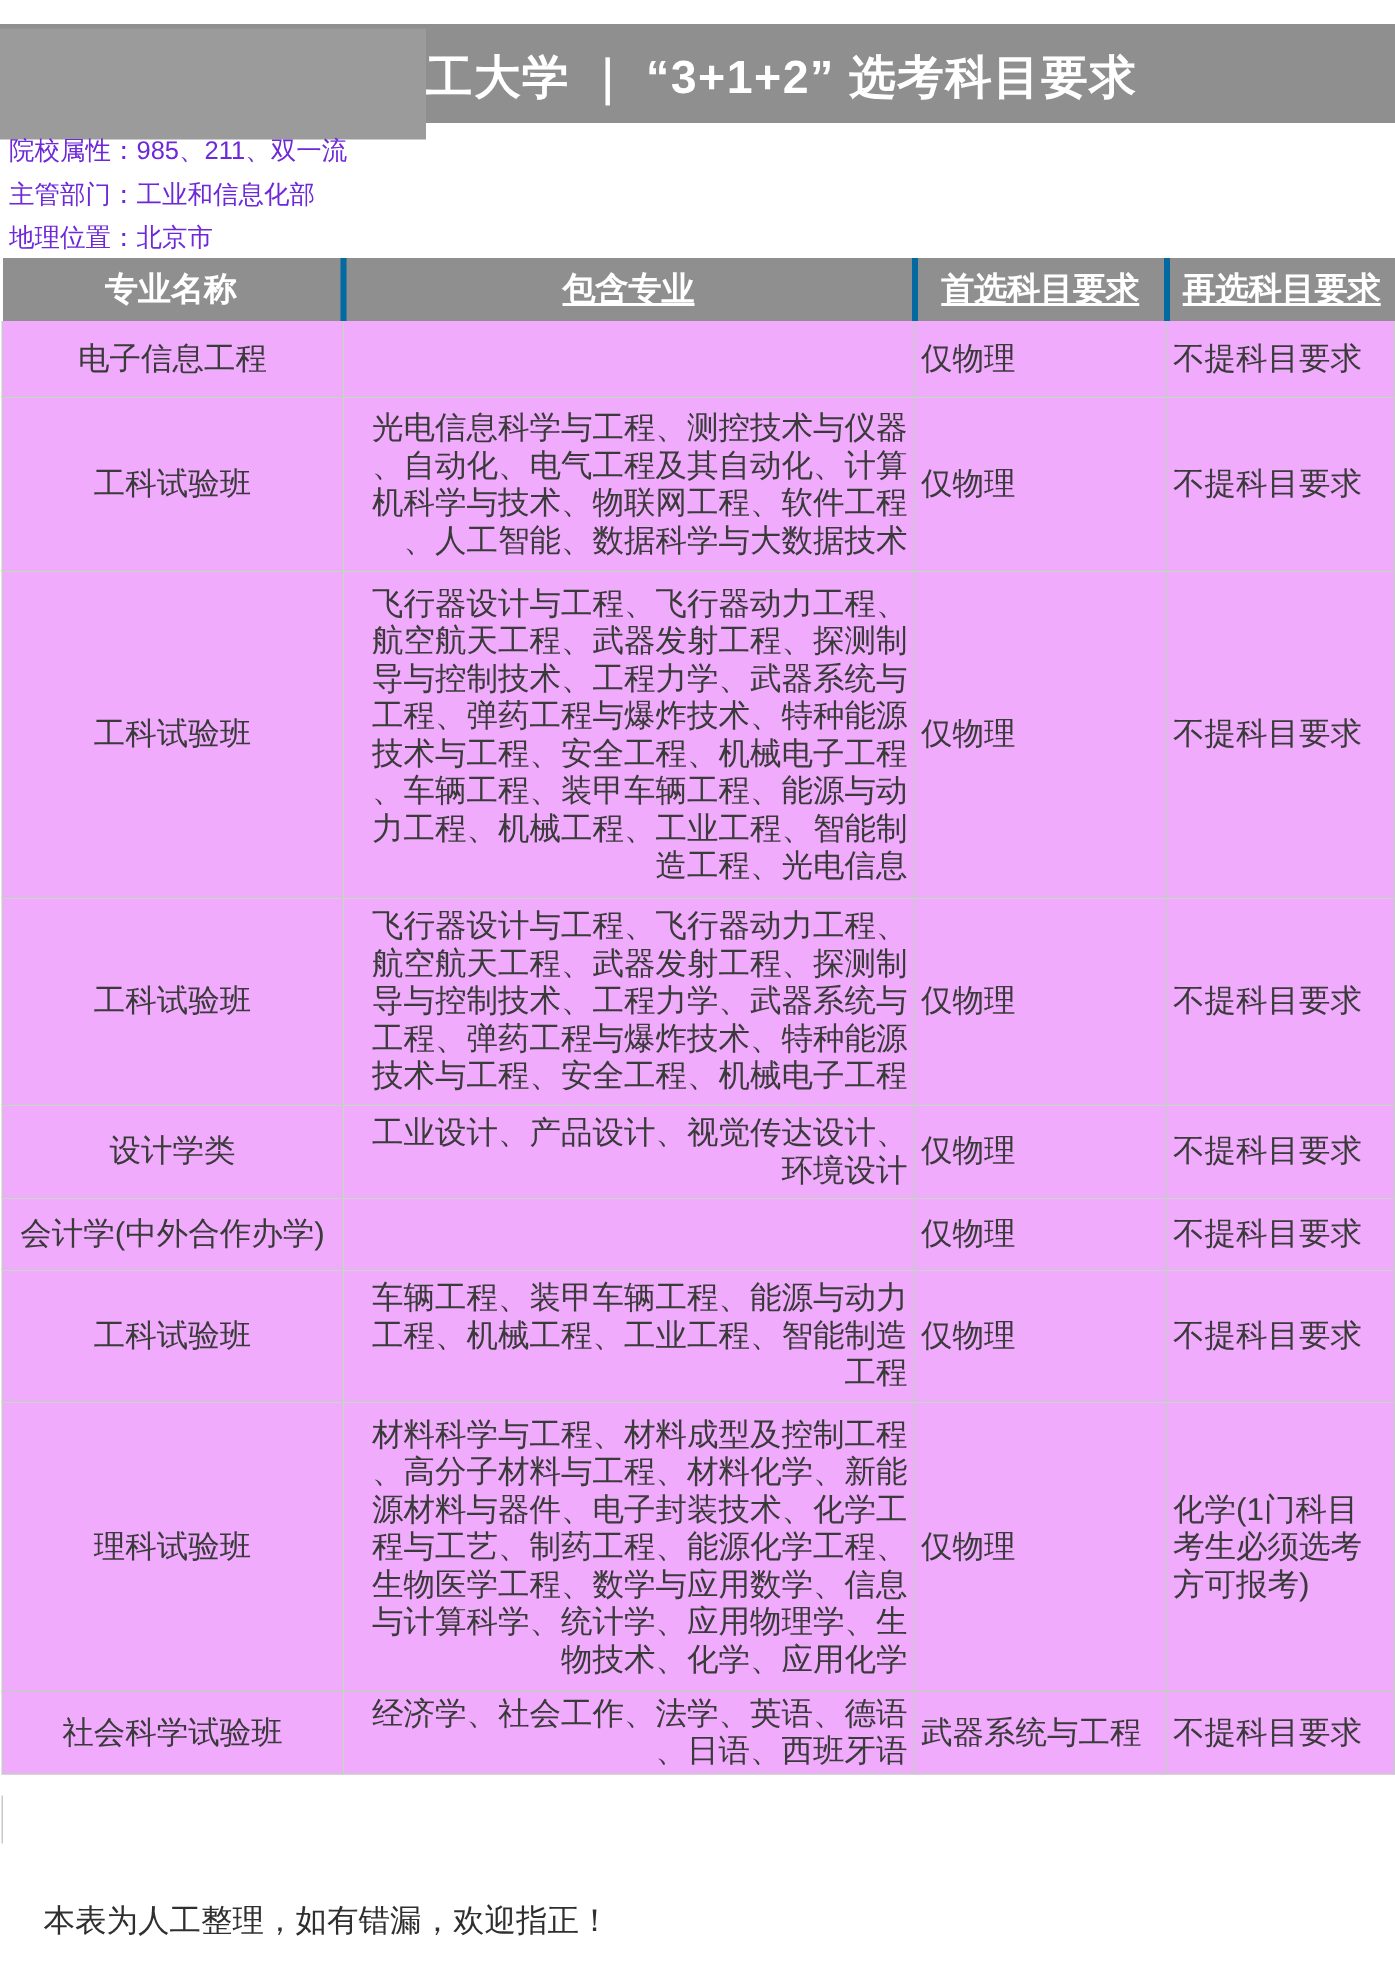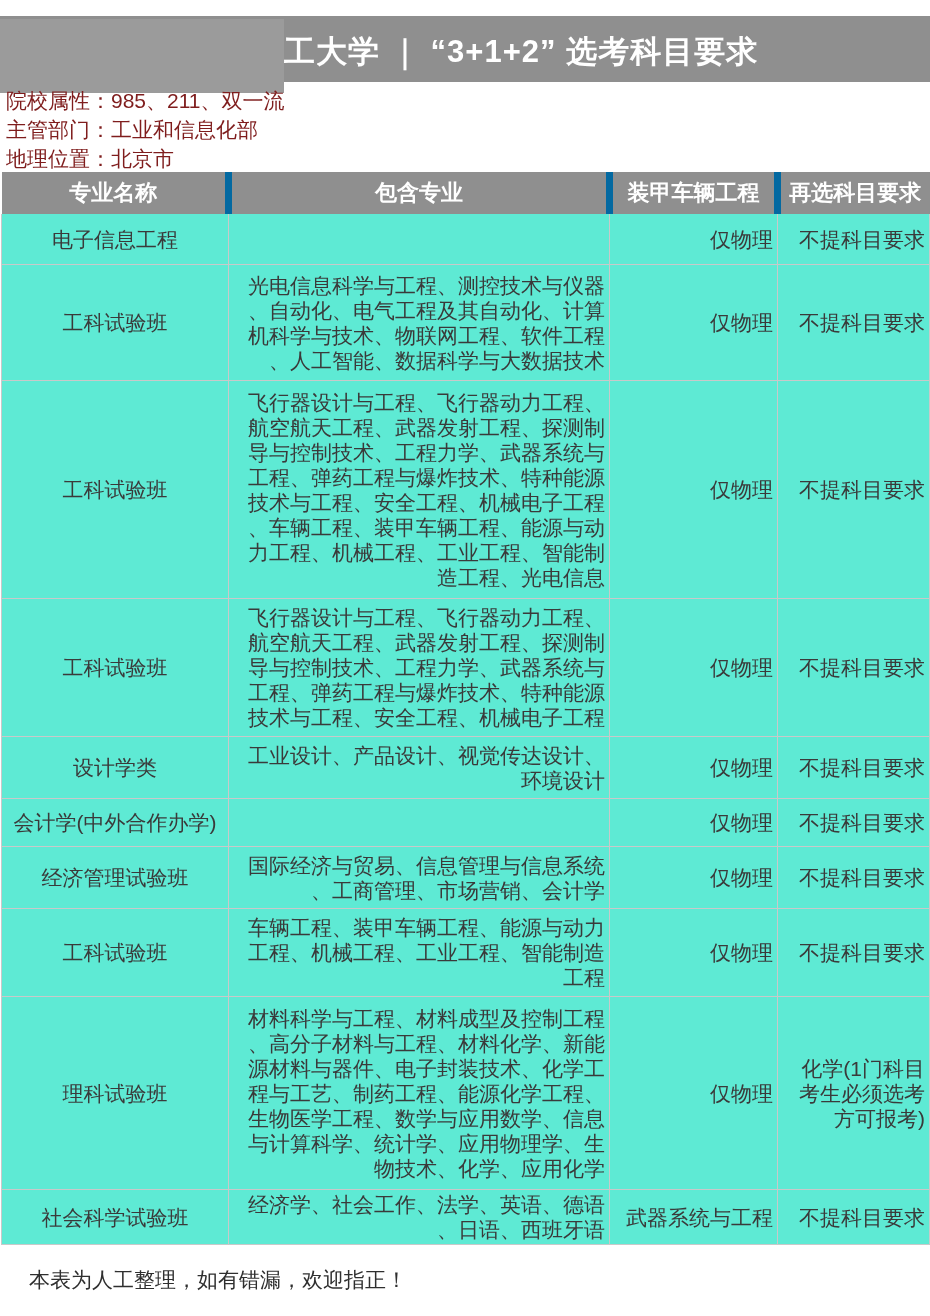--- a/index.html
+++ b/index.html
@@ -18,44 +18,44 @@
     color:#fff;font-size:31px;font-weight:bold;white-space:nowrap;
     letter-spacing:1px;
   }
   .censor-box{
     position:absolute;left:0;top:3px;width:284px;height:74px;
     background:var(--censor-bg,#9b9b9b);
   }
   
   .meta{
     position:absolute;left:6px;top:70px;
-    color:#7f1d1d;font-size:21px;line-height:29px;
+    color:#6d28d9;font-size:17px;line-height:29px;
   }
   .meta-line{white-space:nowrap;}
   
   table.req{
     position:absolute;left:1px;top:156px;width:928px;
     border-collapse:collapse;table-layout:fixed;
   }
   table.req th{
     background:var(--header-bg,#8f8f8f);color:#fff;
     font-size:22px;font-weight:bold;height:42px;
     padding:0;text-align:center;vertical-align:middle;
   }
-  table.req th + th{border-left:7px solid #0369a1;}
+  table.req th + th{border-left:4px solid #0369a1;text-decoration:underline;}
   table.req td{
     border-right:1px solid var(--border-c,#c9c9c9);
     border-bottom:1px solid var(--border-c,#c9c9c9);
     color:#3a3a3a;font-size:21px;line-height:25px;
-    vertical-align:middle;padding:2px 4px;background:#5eead4;
+    vertical-align:middle;padding:2px 4px;background:#f0abfc;
   }
   table.req td:first-child{border-left:1px solid var(--border-c,#c9c9c9);}
   td.c0{text-align:center;padding:2px 1px;}
   td.c1{text-align:right;word-break:break-all;line-break:anywhere;padding:2px 5px;}
-  td.c2,td.c3{text-align:right;}
+  td.c2,td.c3{text-align:left;}
   
   .table-remnant{
     position:absolute;left:1px;top:1181px;width:1px;height:32px;
     background:var(--border-c,#c9c9c9);
   }
   .footer-note{
     position:absolute;left:29px;top:1250px;
     color:#2f2f2f;font-size:21px;white-space:nowrap;
   }
   .bottom-bar{
@@ -83,21 +83,21 @@
     <colgroup>
       <col style="width:227px">
         <col style="width:381px">
       <col style="width:168px">
         <col style="width:152px">
     </colgroup>
     <thead>
       <tr>
         <th>专业名称</th>
         <th>包含专业</th>
-        <th>装甲车辆工程</th>
+        <th>首选科目要求</th>
         <th>再选科目要求</th>
       </tr>
     </thead>
     <tbody>
         <tr>
           <td class="c0" style="height: 46px;">电子信息工程</td>
           <td class="c1"></td>
           <td class="c2">仅物理</td>
           <td class="c3">不提科目要求</td>
         </tr>
@@ -125,26 +125,20 @@
           <td class="c2">仅物理</td>
           <td class="c3">不提科目要求</td>
         </tr>
         <tr>
           <td class="c0" style="height: 43px;">会计学(中外合作办学)</td>
           <td class="c1"></td>
           <td class="c2">仅物理</td>
           <td class="c3">不提科目要求</td>
         </tr>
         <tr>
-          <td class="c0" style="height: 57px;">经济管理试验班</td>
-          <td class="c1">国际经济与贸易、信息管理与信息系统、工商管理、市场营销、会计学</td>
-          <td class="c2">仅物理</td>
-          <td class="c3">不提科目要求</td>
-        </tr>
-        <tr>
           <td class="c0" style="height: 83px;">工科试验班</td>
           <td class="c1">车辆工程、装甲车辆工程、能源与动力工程、机械工程、工业工程、智能制造工程</td>
           <td class="c2">仅物理</td>
           <td class="c3">不提科目要求</td>
         </tr>
         <tr>
           <td class="c0" style="height: 188px;">理科试验班</td>
           <td class="c1">材料科学与工程、材料成型及控制工程、高分子材料与工程、材料化学、新能源材料与器件、电子封装技术、化学工程与工艺、制药工程、能源化学工程、生物医学工程、数学与应用数学、信息与计算科学、统计学、应用物理学、生物技术、化学、应用化学</td>
           <td class="c2">仅物理</td>
           <td class="c3">化学(1门科目考生必须选考方可报考)</td>

